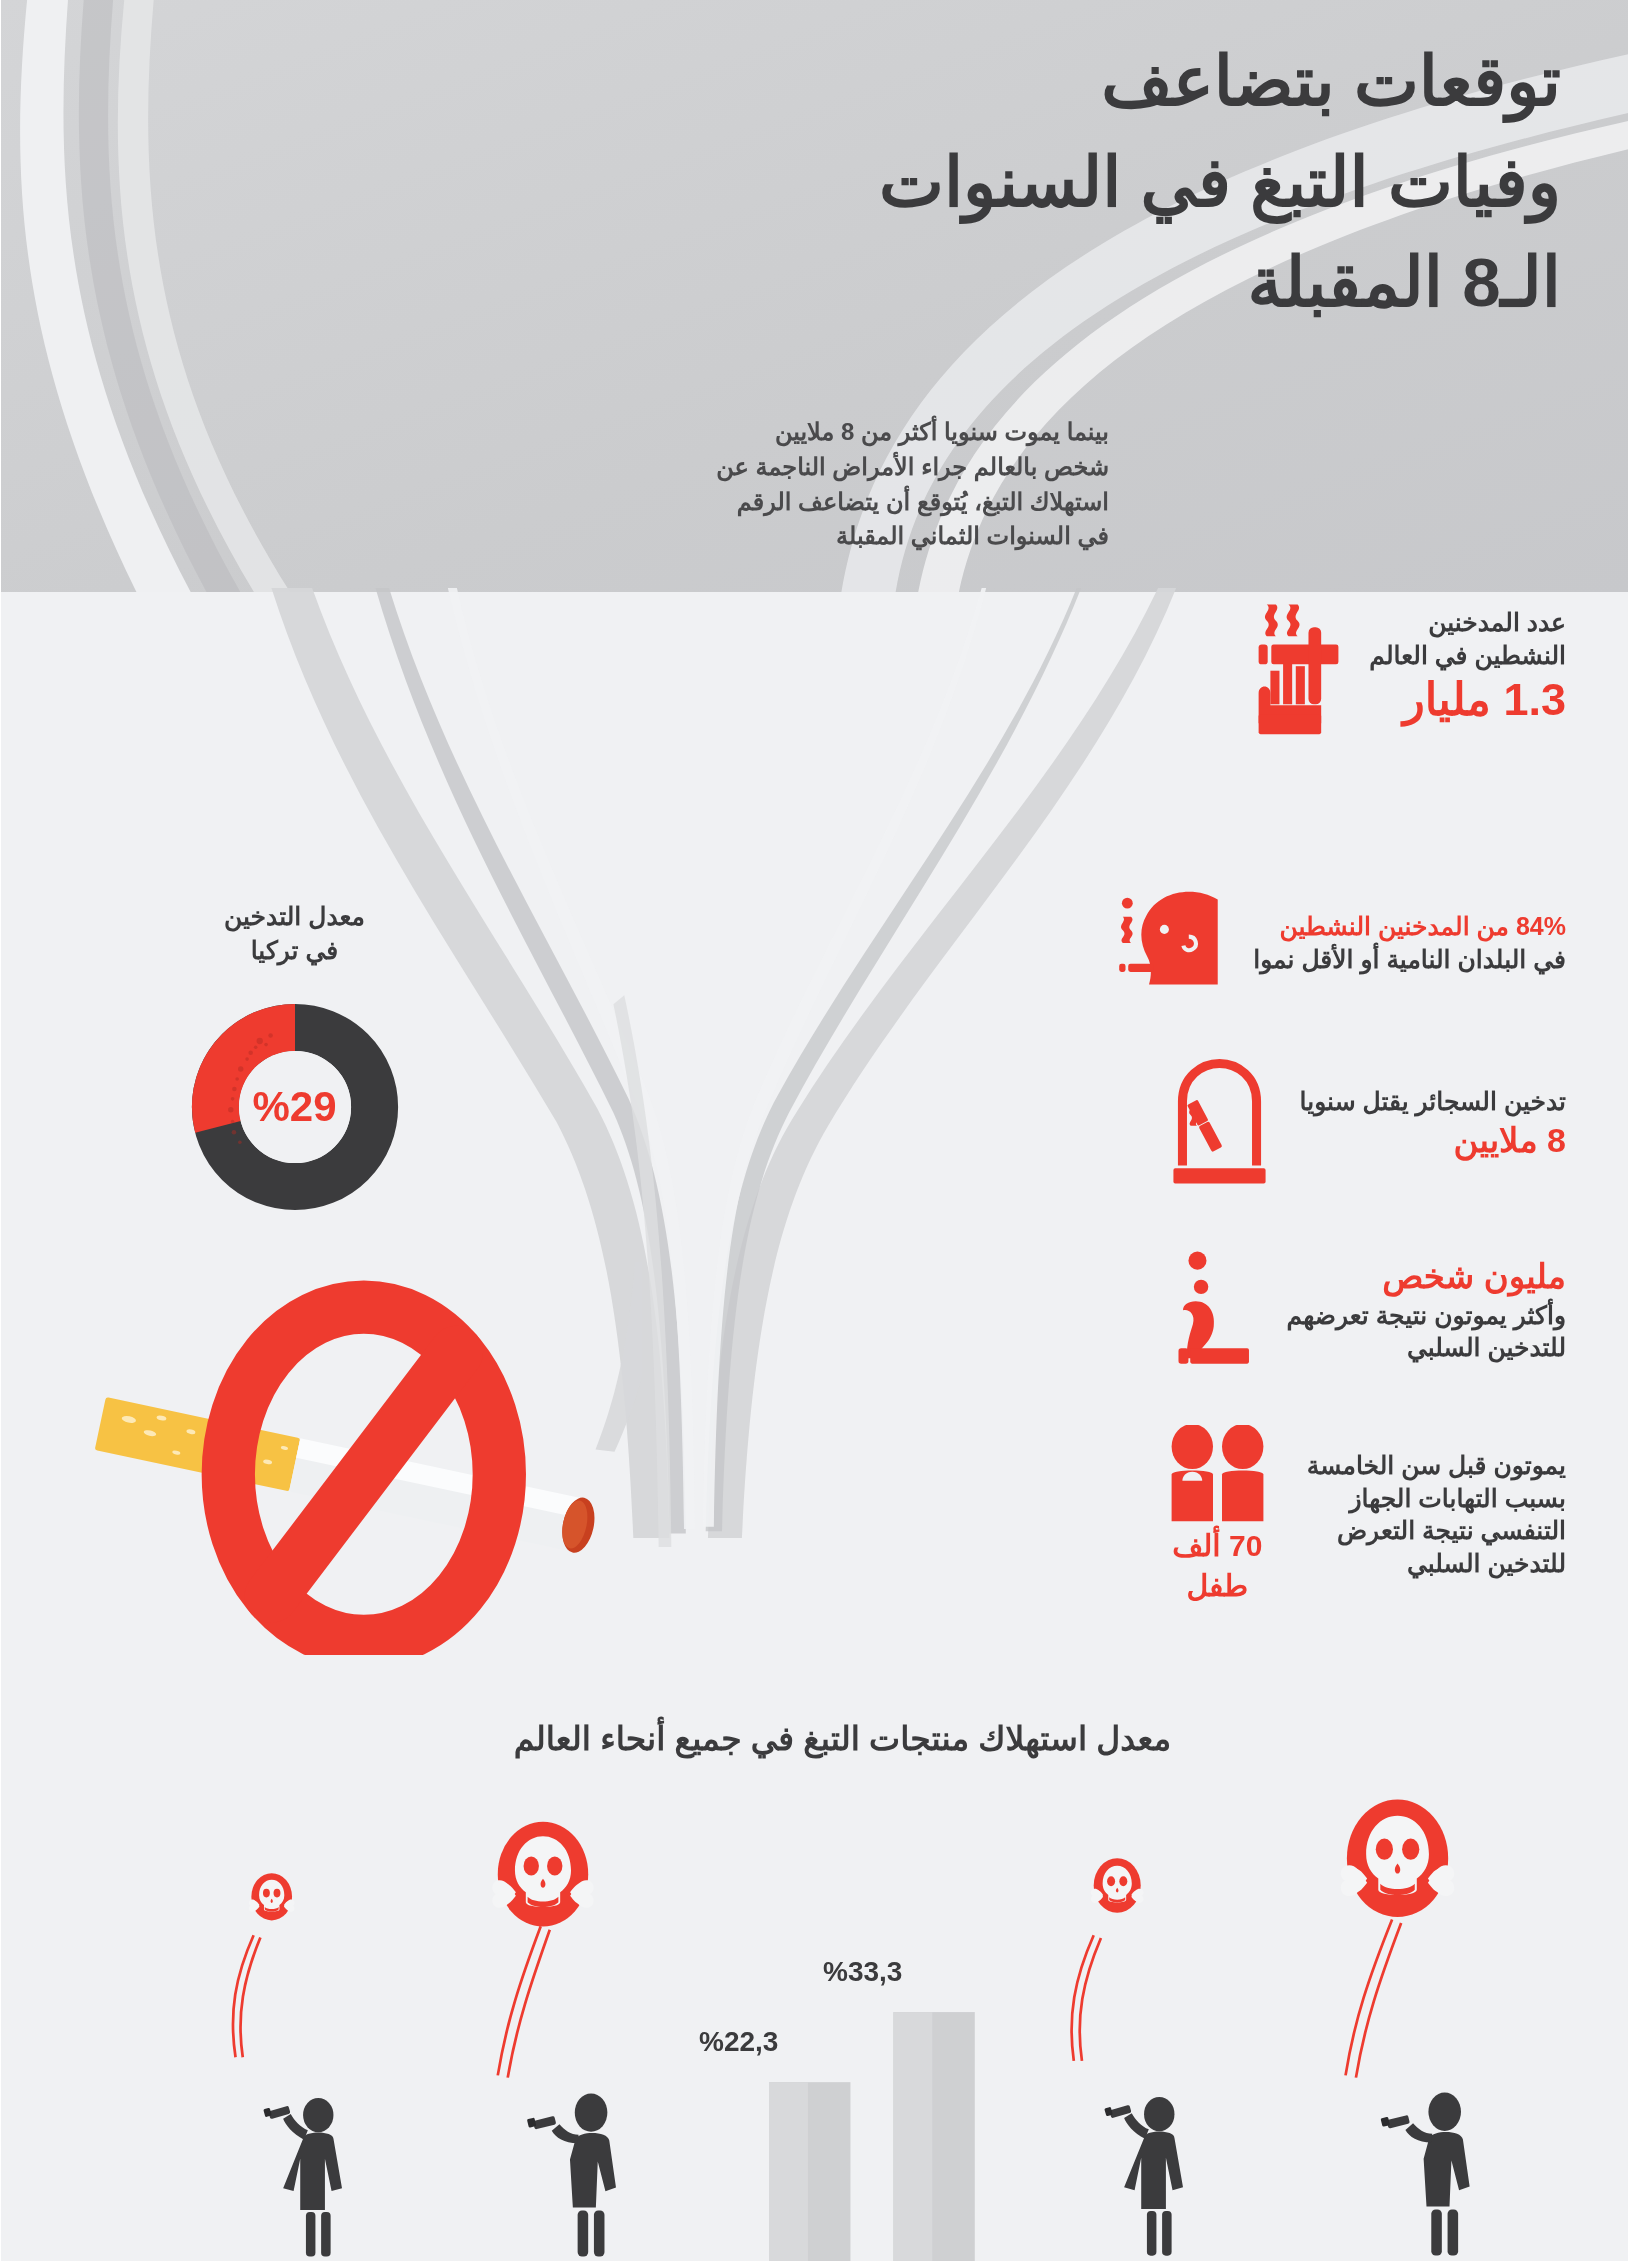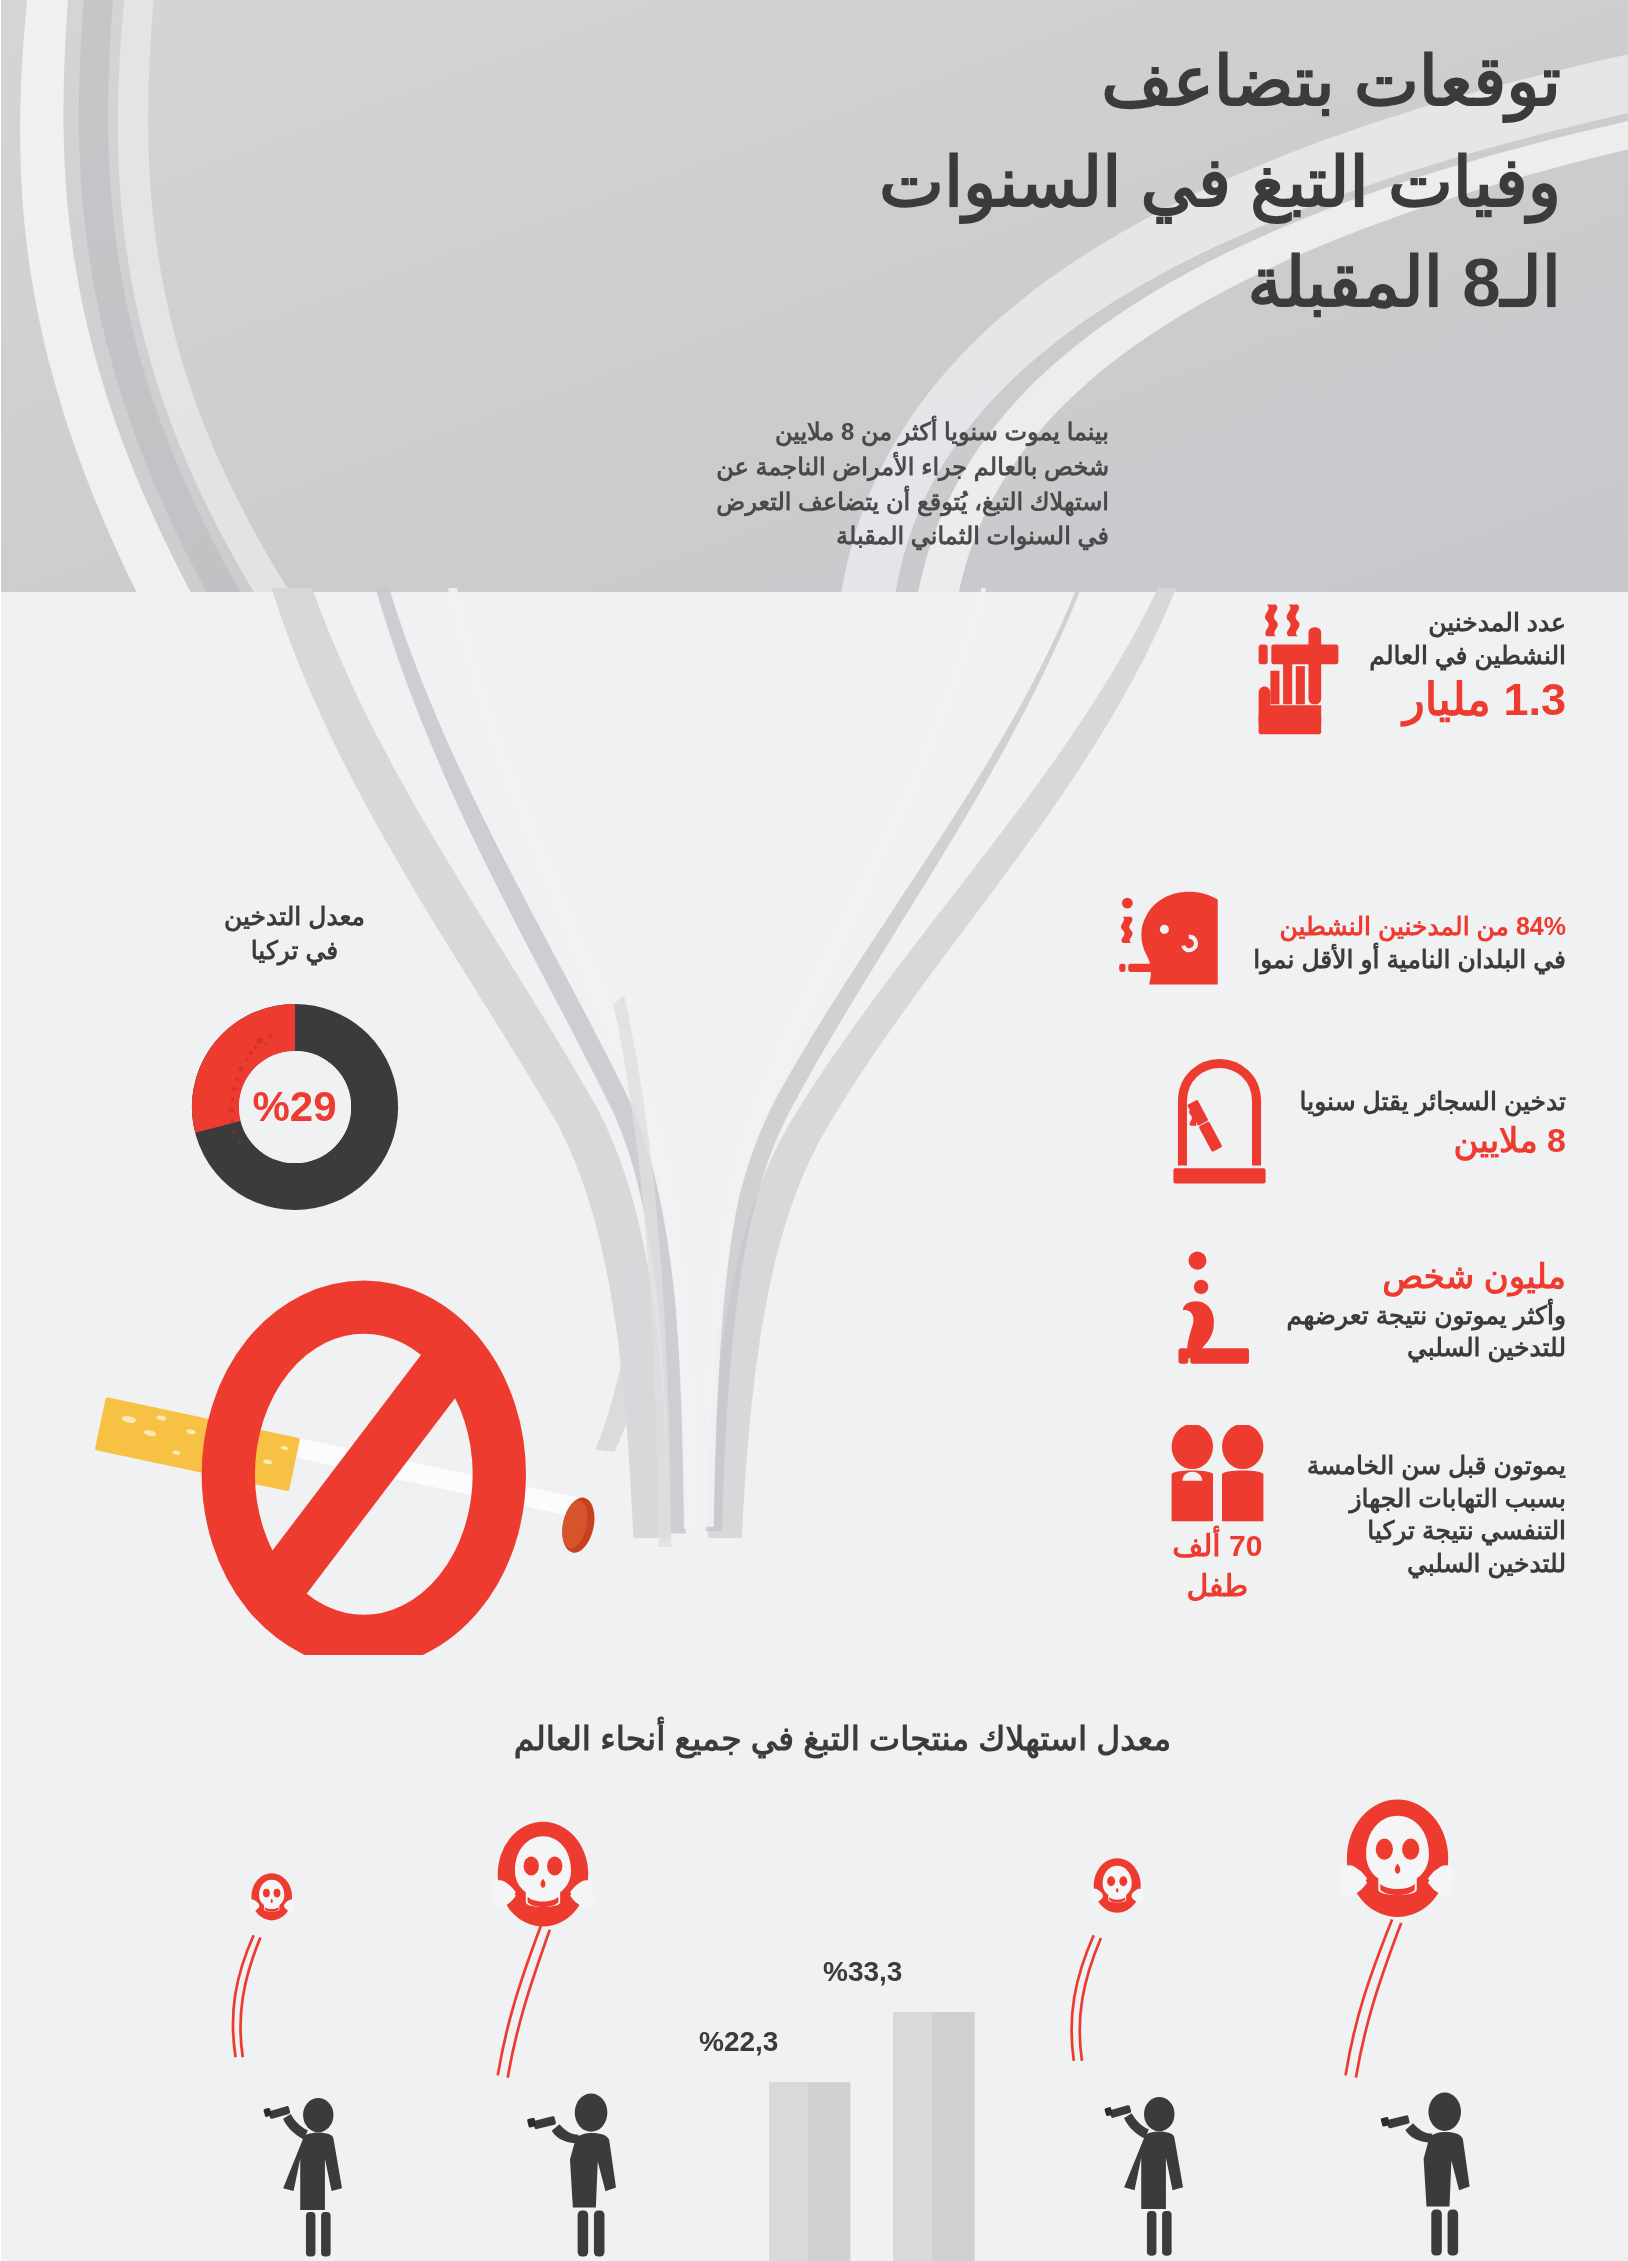--- a/index.html
+++ b/index.html
@@ -105,21 +105,21 @@
 
   <div id="title-block">
     <div class="title-line">توقعات بتضاعف</div>
     <div class="title-line">وفيات التبغ في السنوات</div>
     <div class="title-line">الـ8 المقبلة</div>
   </div>
 
   <div id="subtitle-block">
     <div class="subtitle-line">بينما يموت سنويا أكثر من 8 ملايين</div>
     <div class="subtitle-line">شخص بالعالم جراء الأمراض الناجمة عن</div>
-    <div class="subtitle-line">استهلاك التبغ، يُتوقع أن يتضاعف التعرض</div>
+    <div class="subtitle-line">استهلاك التبغ، يُتوقع أن يتضاعف الرقم</div>
     <div class="subtitle-line">في السنوات الثماني المقبلة</div>
   </div>
 </div>
 
 <svg id="smoke-body" viewBox="0 0 3601 2500">
   <path d="M690,0 C 840,420 1100,760 1320,1150 C 1420,1340 1470,1600 1480,2100 L 1400,2100 C 1380,1620 1330,1370 1230,1180 C 1000,790 740,440 600,0 Z" fill="#d5d6d8" opacity="0.95"></path>
   <path d="M860,0 C 990,420 1210,760 1390,1130 C 1470,1310 1510,1560 1516,2090 L 1480,2090 C 1470,1570 1432,1330 1356,1160 C 1180,800 960,450 830,0 Z" fill="#c4c5c8" opacity="0.8"></path>
   <path d="M1010,0 C 1100,400 1280,740 1430,1110 C 1500,1290 1532,1540 1536,2080 L 1512,2080 C 1506,1560 1478,1320 1412,1150 C 1268,790 1090,430 990,0 Z" fill="#f1f2f4" opacity="0.9"></path>
   <path d="M2560,0 C 2360,420 2000,770 1760,1160 C 1640,1350 1580,1620 1565,2100 L 1640,2100 C 1662,1640 1718,1380 1830,1190 C 2060,800 2420,450 2600,0 Z" fill="#d5d6d8" opacity="0.95"></path>
   <path d="M2380,0 C 2220,400 1930,740 1720,1120 C 1620,1300 1572,1570 1560,2085 L 1596,2085 C 1610,1580 1652,1340 1744,1160 C 1940,790 2220,430 2390,0 Z" fill="#c4c5c8" opacity="0.75"></path>
@@ -272,21 +272,21 @@
         <rect x="84" y="222" width="130" height="34" rx="4"></rect>
       </g>
     </svg>
   </div>
 </div>
 
 <div class="stat-row" id="row-5">
   <div class="stat-texts">
     <div class="stat-line t-dark">يموتون قبل سن الخامسة</div>
     <div class="stat-line t-dark">بسبب التهابات الجهاز</div>
-    <div class="stat-line t-dark">التنفسي نتيجة تركيا</div>
+    <div class="stat-line t-dark">التنفسي نتيجة التعرض</div>
     <div class="stat-line t-dark">للتدخين السلبي</div>
   </div>
   <div class="stat-icon">
     <svg width="127" height="99" viewBox="0 0 280 220">
       <g fill="#ee3b2f">
         <ellipse cx="84" cy="48" rx="46" ry="50"></ellipse>
         <path d="M38,110 c0,-12 92,-12 92,0 l0,104 l-92,0 z"></path>
         <path d="M84,104 c-14,0 -22,10 -22,20 l44,0 c0,-10 -8,-20 -22,-20 z" fill="#f0f1f3"></path>
         <ellipse cx="196" cy="48" rx="46" ry="50"></ellipse>
         <path d="M150,110 c0,-12 92,-12 92,0 l0,104 l-92,0 z"></path>

